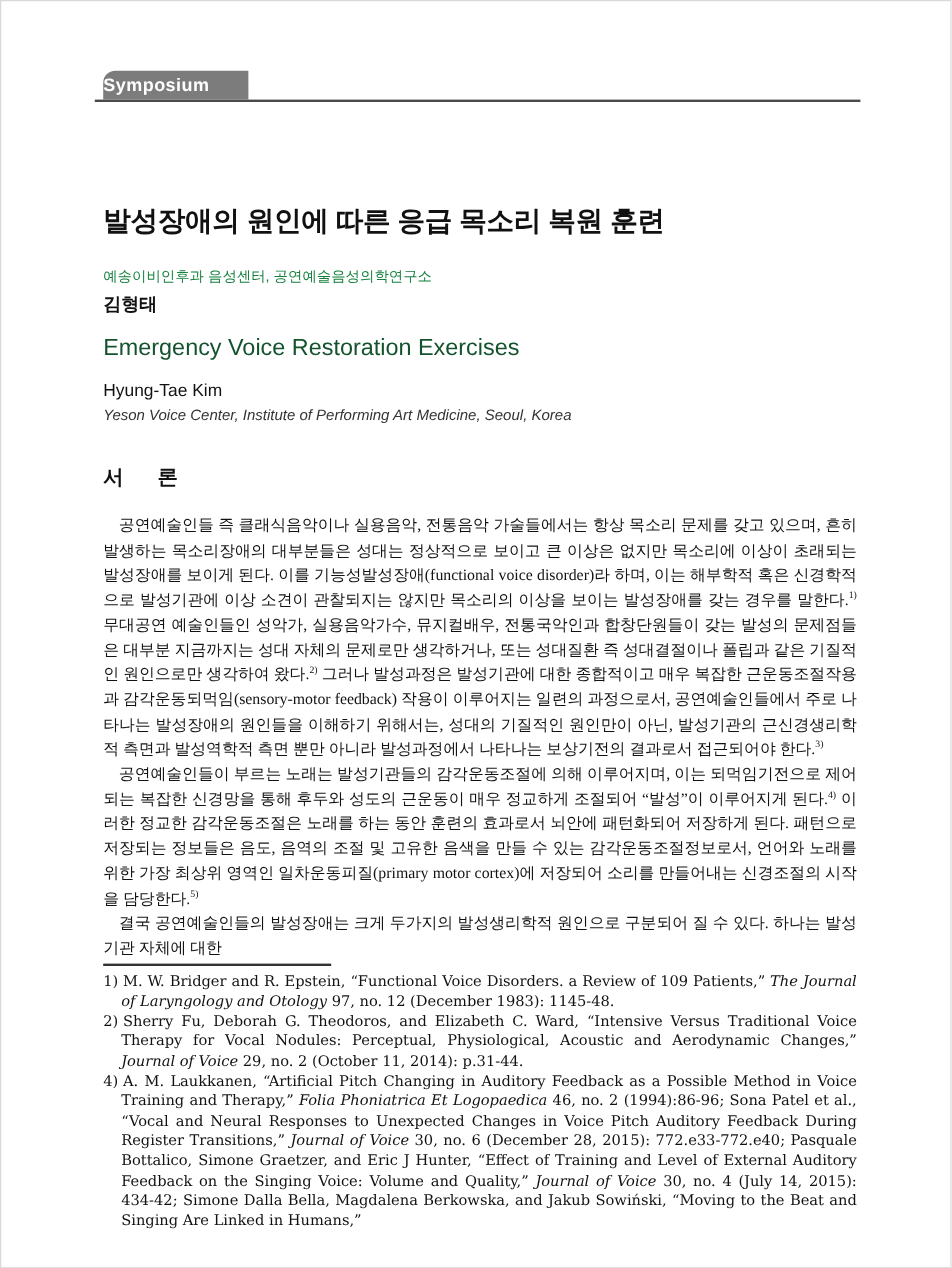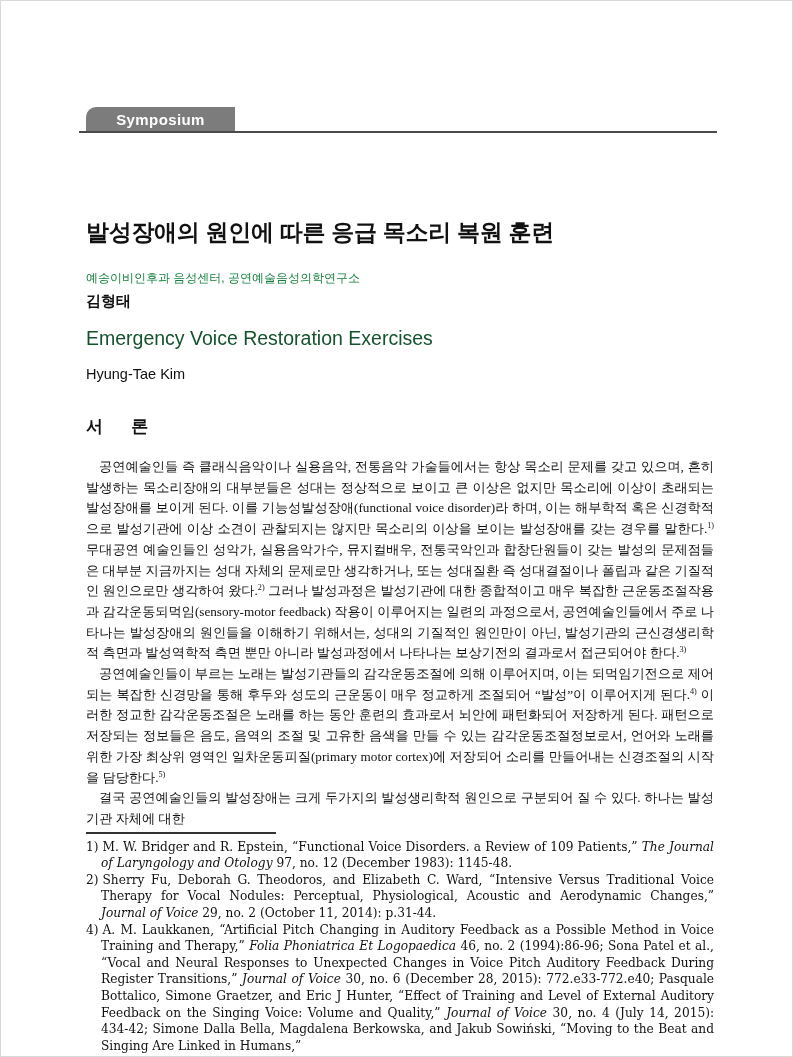--- a/index.html
+++ b/index.html
@@ -4,22 +4,22 @@
 <style>
   html, body { margin: 0; padding: 0; background: #e9e9e9; }
   .page {
     width: 793px; height: 1057px; box-sizing: border-box;
     margin: 0 auto; background: #ffffff; border: 1px solid #d8d8d8;
     padding: 58px 78px 0 85px; position: relative;
     font-family: "Liberation Sans", "DejaVu Sans", sans-serif;
     color: #111111; overflow: hidden;
   }
   .badge {
-    width: 149px; height: 24px; border-radius: 10px 0 0 0;
-    display: flex; align-items: center; justify-content: center; margin-top: 48px;
+    width: 121px; height: 24px; border-radius: 10px 0 0 0;
+    display: flex; align-items: center; 
   }
   .badge span {
     font-weight: bold; font-size: 15px; letter-spacing: 0.4px;
     font-family: "Liberation Sans", sans-serif;
   }
   .header-rule { height: 2px; margin-left: -7px; width: 638px; }
   .title-ko {
     margin: 84px 0 0 0; font-size: 23px; font-weight: bold;
     letter-spacing: -0.3px; line-height: 1.35;
   }
@@ -58,20 +58,21 @@
     <span style="color: rgb(255, 255, 255);">Symposium</span>
   </div>
   <div class="header-rule" style="background-color: rgb(74, 74, 74);"></div>
 
   <h1 class="title-ko">발성장애의 원인에 따른 응급 목소리 복원 훈련</h1>
   <p class="affil-ko">예송이비인후과 음성센터, 공연예술음성의학연구소</p>
   <p class="author-ko">김형태</p>
 
   <h2 class="title-en">Emergency Voice Restoration Exercises</h2>
   <p class="author-en">Hyung-Tae Kim</p>
+  <p class="affil-en">Yeson Voice Center, Institute of Performing Art Medicine, Seoul, Korea</p>
 
   <h3 class="section-heading">서      론</h3>
 
   <div class="body-text">
     <p class="para"><span>공연예술인들 즉 클래식음악이나 실용음악, 전통음악 가술들에서는 항상 목소리 문제를 갖고 있으며, 흔히 발생하는 목소리장애의 대부분들은 성대는 정상적으로 보이고 큰 이상은 없지만 목소리에 이상이 초래되는 발성장애를 보이게 된다. 이를 기능성발성장애(functional voice disorder)라 하며, 이는 해부학적 혹은 신경학적으로 발성기관에 이상 소견이 관찰되지는 않지만 목소리의 이상을 보이는 발성장애를 갖는 경우를 말한다.</span><sup>1)</sup><span> 무대공연 예술인들인 성악가, 실용음악가수, 뮤지컬배우, 전통국악인과 합창단원들이 갖는 발성의 문제점들은 대부분 지금까지는 성대 자체의 문제로만 생각하거나, 또는 성대질환 즉 성대결절이나 폴립과 같은 기질적인 원인으로만 생각하여 왔다.</span><sup>2)</sup><span> 그러나 발성과정은 발성기관에 대한 종합적이고 매우 복잡한 근운동조절작용과 감각운동되먹임(sensory-motor feedback) 작용이 이루어지는 일련의 과정으로서, 공연예술인들에서 주로 나타나는 발성장애의 원인들을 이해하기 위해서는, 성대의 기질적인 원인만이 아닌, 발성기관의 근신경생리학적 측면과 발성역학적 측면 뿐만 아니라 발성과정에서 나타나는 보상기전의 결과로서 접근되어야 한다.</span><sup>3)</sup></p>
     <p class="para"><span>공연예술인들이 부르는 노래는 발성기관들의 감각운동조절에 의해 이루어지며, 이는 되먹임기전으로 제어되는 복잡한 신경망을 통해 후두와 성도의 근운동이 매우 정교하게 조절되어 “발성”이 이루어지게 된다.</span><sup>4)</sup><span> 이러한 정교한 감각운동조절은 노래를 하는 동안 훈련의 효과로서 뇌안에 패턴화되어 저장하게 된다. 패턴으로 저장되는 정보들은 음도, 음역의 조절 및 고유한 음색을 만들 수 있는 감각운동조절정보로서, 언어와 노래를 위한 가장 최상위 영역인 일차운동피질(primary motor cortex)에 저장되어 소리를 만들어내는 신경조절의 시작을 담당한다.</span><sup>5)</sup></p>
     <p class="para"><span>결국 공연예술인들의 발성장애는 크게 두가지의 발성생리학적 원인으로 구분되어 질 수 있다. 하나는 발성기관 자체에 대한</span></p>
   </div>
 
   <div class="footnotes">

